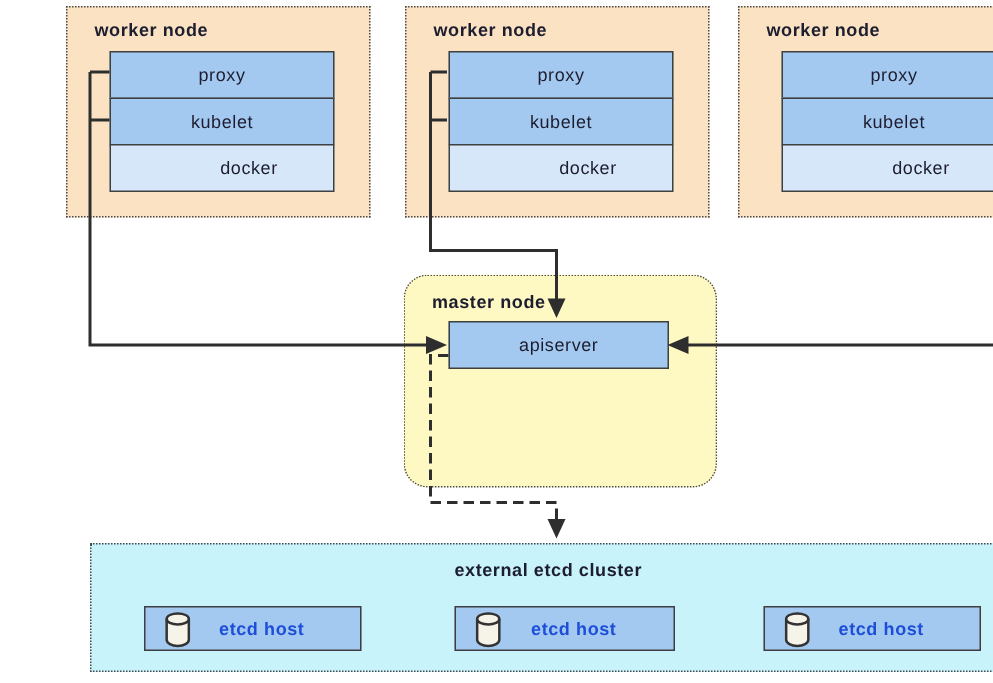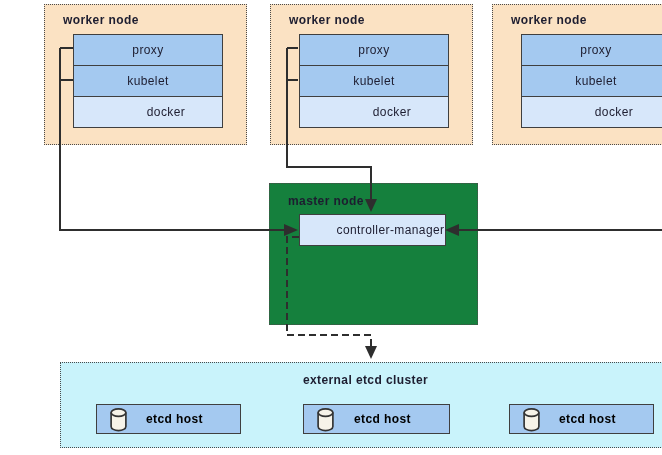--- a/index.html
+++ b/index.html
@@ -2,40 +2,40 @@
 <html><head>
 <meta charset="utf-8">
 <style>
   html,body{margin:0;padding:0;background:#ffffff;}
   .canvas{
     position:relative;width:662px;height:455px;background:#ffffff;
     font-family:"Liberation Sans",sans-serif;overflow:hidden;margin-left:40px;
   }
   .group{position:absolute;border:1px dotted #4a4a4a;box-sizing:border-box;}
   .group.worker{background:#FBE2C3;}
-  .group.master{background:#15803d;}
+  .group.master{background:#fef9c3;border-radius:16px;}
   .group.etcd{background:#C9F3FB;}
   .group-title{
     position:absolute;top:8px;left:18px;
     font-size:12px;font-weight:bold;color:#1d1d30;letter-spacing:.4px;white-space:nowrap;
   }
   .group.etcd .group-title{left:0;width:100%;text-align:center;top:10px;}
   .stack{position:absolute;}
   .row{
     height:32px;box-sizing:border-box;border:1px solid #3f3f3f;
     display:flex;align-items:center;justify-content:center;
     font-size:12px;font-weight:normal;color:#1d1d30;letter-spacing:.4px;
   }
   .row + .row{margin-top:-1px;}
   .row.dark{background:#A4C9F0;}
   .row.light{background:#D7E7FA;padding-left:36px;}
   .host{
     position:absolute;height:30px;box-sizing:border-box;border:1px solid #3f3f3f;
     background:#A4C9F0;display:flex;align-items:center;justify-content:center;
-    font-size:12px;font-weight:bold;color:#000000;letter-spacing:.4px;padding-left:12px;
+    font-size:12px;font-weight:bold;color:#1d4ed8;letter-spacing:.4px;padding-left:12px;
   }
   .cyl{position:absolute;left:12px;top:3px;}
   .connectors{position:absolute;left:0;top:0;pointer-events:none;z-index:5;}
 </style>
 </head>
 <body>
 
 <div class="canvas">
 
   <div class="group worker" style="left:4px;top:4px;width:203px;height:141px;">
@@ -61,21 +61,21 @@
     <div class="stack" style="left:28px;top:29px;width:150px;">
       <div class="row dark">proxy</div>
       <div class="row dark">kubelet</div>
       <div class="row light">docker</div>
     </div>
   </div>
 
   <div class="group master" style="left:229px;top:183px;width:209px;height:142px;">
     <div class="group-title" style="top:10px;">master node</div>
     <div class="stack" style="left:29px;top:30px;width:147px;">
-      <div class="row light">controller-manager</div>
+      <div class="row dark">apiserver</div>
     </div>
   </div>
 
   <div class="group etcd" style="left:20px;top:362px;width:611px;height:86px;">
     <div class="group-title">external etcd cluster</div>
 
     <div class="host" style="left:35px;top:41px;width:145px;">
       <svg class="cyl" width="19" height="24" viewBox="0 0 20 26">
         <path d="M2 5 L2 20 A8 4.5 0 0 0 18 20 L18 5" fill="#F6F3E9" stroke="#333" stroke-width="1.8"></path>
         <ellipse cx="10" cy="5" rx="8" ry="4" fill="#F6F3E9" stroke="#333" stroke-width="1.8"></ellipse>

